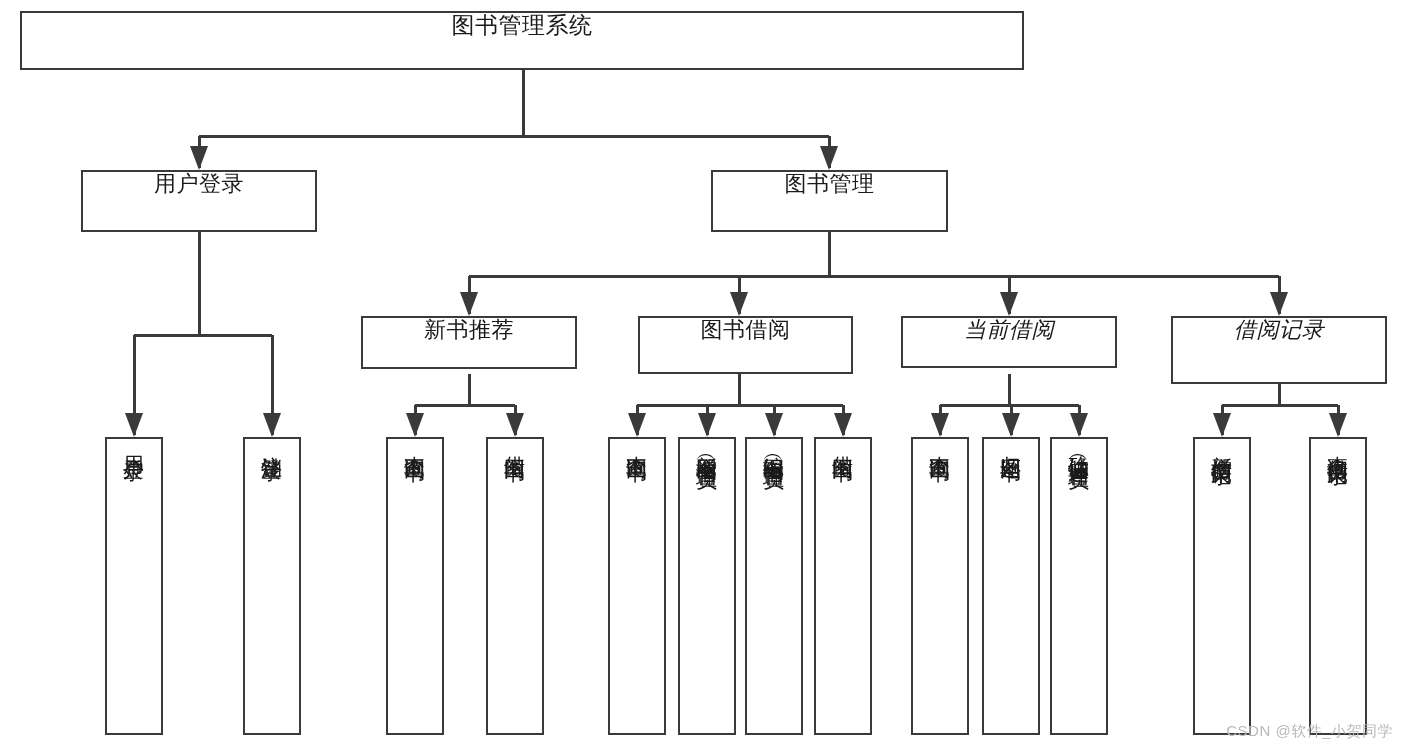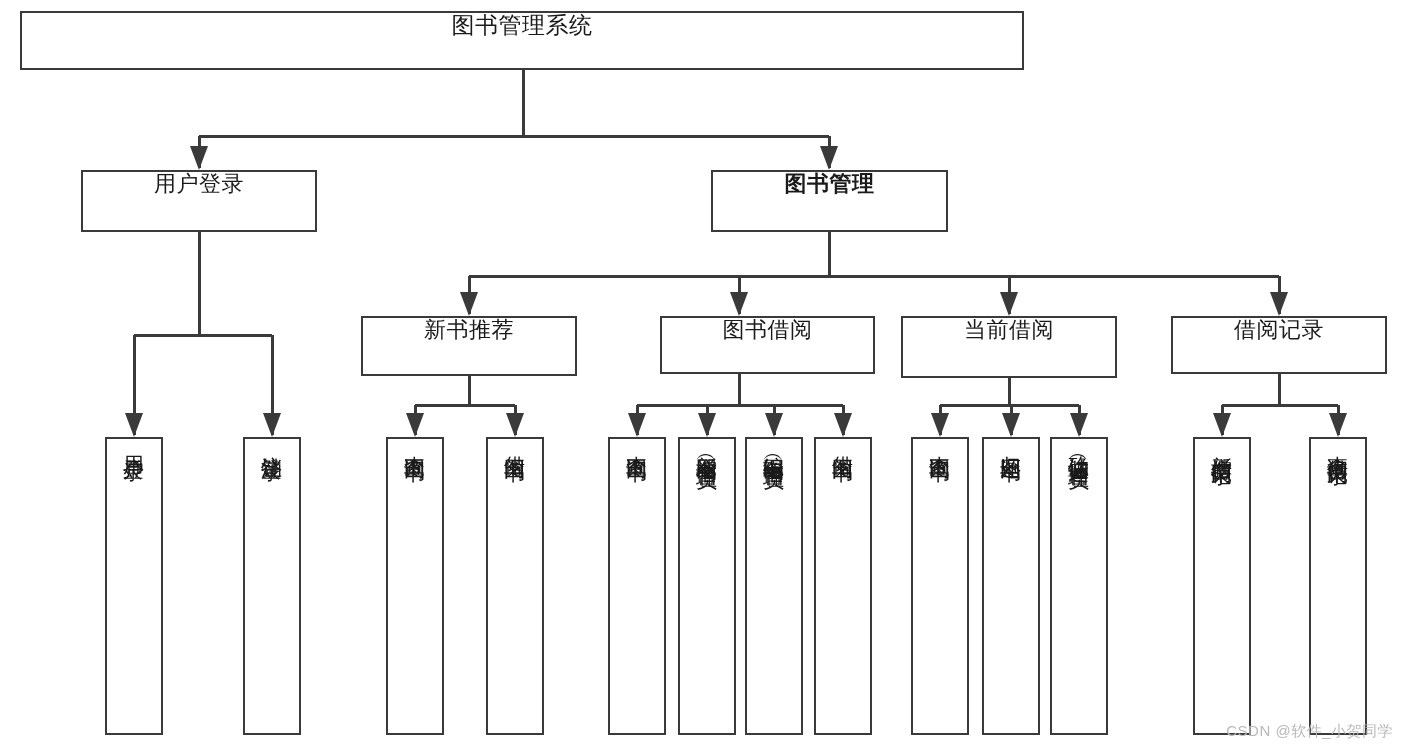--- a/index.html
+++ b/index.html
@@ -128,33 +128,33 @@
       </g>
   </svg>
 
   <div id="nodes-layer">
       <div class="node-box level-0" style="left: 20px; top: 11px; width: 1004px; height: 59px; border-color: rgb(58, 58, 58); background: rgb(255, 255, 255);">
         <span class="node-label" style="color: rgb(26, 26, 26);">图书管理系统</span>
       </div>
       <div class="node-box level-1" style="left: 81px; top: 170px; width: 236px; height: 62px; border-color: rgb(58, 58, 58); background: rgb(255, 255, 255);">
         <span class="node-label" style="color: rgb(26, 26, 26);">用户登录</span>
       </div>
-      <div class="node-box level-1" style="left: 711px; top: 170px; width: 237px; height: 62px; border-color: rgb(58, 58, 58); background: rgb(255, 255, 255); font-weight: bold;">
+      <div class="node-box level-1" style="left: 711px; top: 170px; width: 237px; height: 62px; border-color: rgb(58, 58, 58); background: rgb(255, 255, 255);">
         <span class="node-label" style="color: rgb(26, 26, 26);">图书管理</span>
       </div>
-      <div class="node-box level-2" style="left: 361px; top: 316px; width: 216px; height: 60px; border-color: rgb(58, 58, 58); background: rgb(255, 255, 255);">
+      <div class="node-box level-2" style="left: 361px; top: 316px; width: 216px; height: 53px; border-color: rgb(58, 58, 58); background: rgb(255, 255, 255);">
         <span class="node-label" style="color: rgb(26, 26, 26);">新书推荐</span>
       </div>
-      <div class="node-box level-2" style="left: 660px; top: 316px; width: 215px; height: 58px; border-color: rgb(58, 58, 58); background: rgb(255, 255, 255);">
+      <div class="node-box level-2" style="left: 638px; top: 316px; width: 215px; height: 58px; border-color: rgb(58, 58, 58); background: rgb(255, 255, 255);">
         <span class="node-label" style="color: rgb(26, 26, 26);">图书借阅</span>
       </div>
-      <div class="node-box level-2" style="left: 901px; top: 316px; width: 216px; height: 62px; border-color: rgb(58, 58, 58); background: rgb(255, 255, 255);">
+      <div class="node-box level-2" style="left: 901px; top: 316px; width: 216px; height: 52px; border-color: rgb(58, 58, 58); background: rgb(255, 255, 255); font-style: italic;">
         <span class="node-label" style="color: rgb(26, 26, 26);">当前借阅</span>
       </div>
-      <div class="node-box level-2" style="left: 1171px; top: 316px; width: 216px; height: 58px; border-color: rgb(58, 58, 58); background: rgb(255, 255, 255);">
+      <div class="node-box level-2" style="left: 1171px; top: 316px; width: 216px; height: 68px; border-color: rgb(58, 58, 58); background: rgb(255, 255, 255); font-style: italic;">
         <span class="node-label" style="color: rgb(26, 26, 26);">借阅记录</span>
       </div>
       <div class="node-box level-3 vertical" style="left: 105px; top: 437px; width: 58px; height: 298px; border-color: rgb(58, 58, 58); background: rgb(255, 255, 255);">
         <span class="node-label" style="color: rgb(26, 26, 26);">用户登录</span>
       </div>
       <div class="node-box level-3 vertical" style="left: 243px; top: 437px; width: 58px; height: 298px; border-color: rgb(58, 58, 58); background: rgb(255, 255, 255);">
         <span class="node-label" style="color: rgb(26, 26, 26);">注销登录</span>
       </div>
       <div class="node-box level-3 vertical" style="left: 386px; top: 437px; width: 58px; height: 298px; border-color: rgb(58, 58, 58); background: rgb(255, 255, 255);">
         <span class="node-label" style="color: rgb(26, 26, 26);">查询图书</span>

